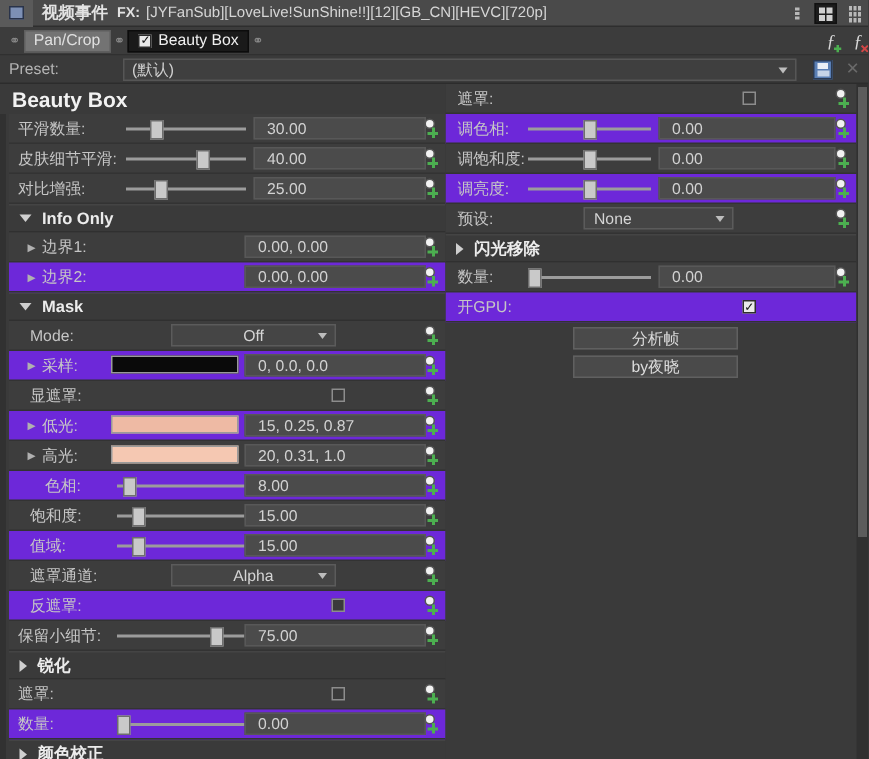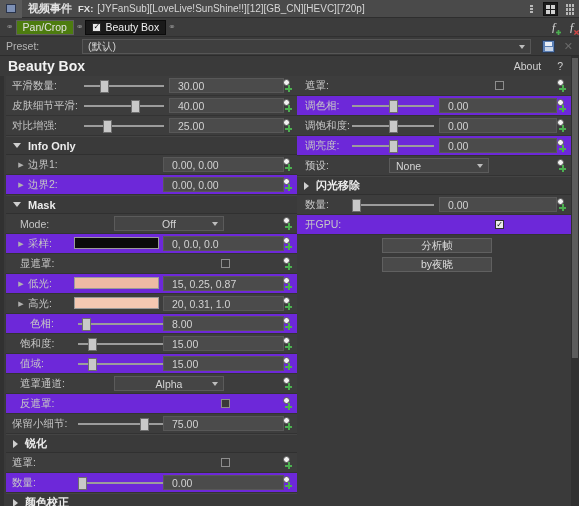--- a/index.html
+++ b/index.html
@@ -33,21 +33,21 @@
   .grid4 i { display:block; width:4px; height:4px; background:#d0d0d0;}
   .grid9 { display:grid; grid-template-columns:repeat(3,1fr); gap:1px;}
   .grid9 i { display:block; width:2px; height:3px; background:#b8b8b8;}
 
   
   .chainrow { height:19px; background:#3c3c3c; display:flex; align-items:center;
       padding-left:4px; border-bottom:1px solid #303030; position:relative;}
   .plug { color:#8a8a8a; font-size:9px; margin:0 2px;}
   .chip {
     height:15px; display:flex; align-items:center; gap:4px; padding:0 6px;
-    border:1px solid #5e5e5e; background:#4d7c0f; color:#e0e0e0; font-size:10.5px;
+    border:1px solid #5e5e5e; background:#737373; color:#e0e0e0; font-size:10.5px;
     white-space:nowrap;
   }
   .chip.active { background:#1a1a1a; border-color:#0c0c0c; color:#f0f0f0; }
   .chk {
     width:9px; height:9px; background:#e8e8e8; border:1px solid #2a2a2a;
     display:inline-flex; align-items:center; justify-content:center;
     color:#101010; font-size:8px; line-height:1;
   }
   .chainrow .fxicons { position:absolute; right:4px; display:flex; gap:12px; align-items:center;}
   .fxglyph { position:relative; font-family:"Liberation Serif", serif; font-style:italic;
@@ -507,24 +507,20 @@
       </div>
 
       <div class="sect" style="margin-left:6px;width:291px;">
         <span class="tri tri-right"></span>
         <span>颜色校正</span>
       </div>
     </div>
 
     <div class="colR">
 
-      <div class="aboutrow">
-        <span>About</span>
-        <span>?</span>
-      </div>
 
       <div class="row" style="width:274px;">
         <span class="name" style="margin-left:8px;">遮罩:</span>
         <span class="cbox" style="left:198px;top:5px;"></span>
         <span class="kf">
             <span class="dot"></span>
             <span class="plus">
               <b></b>
               <s></s>
             </span>

